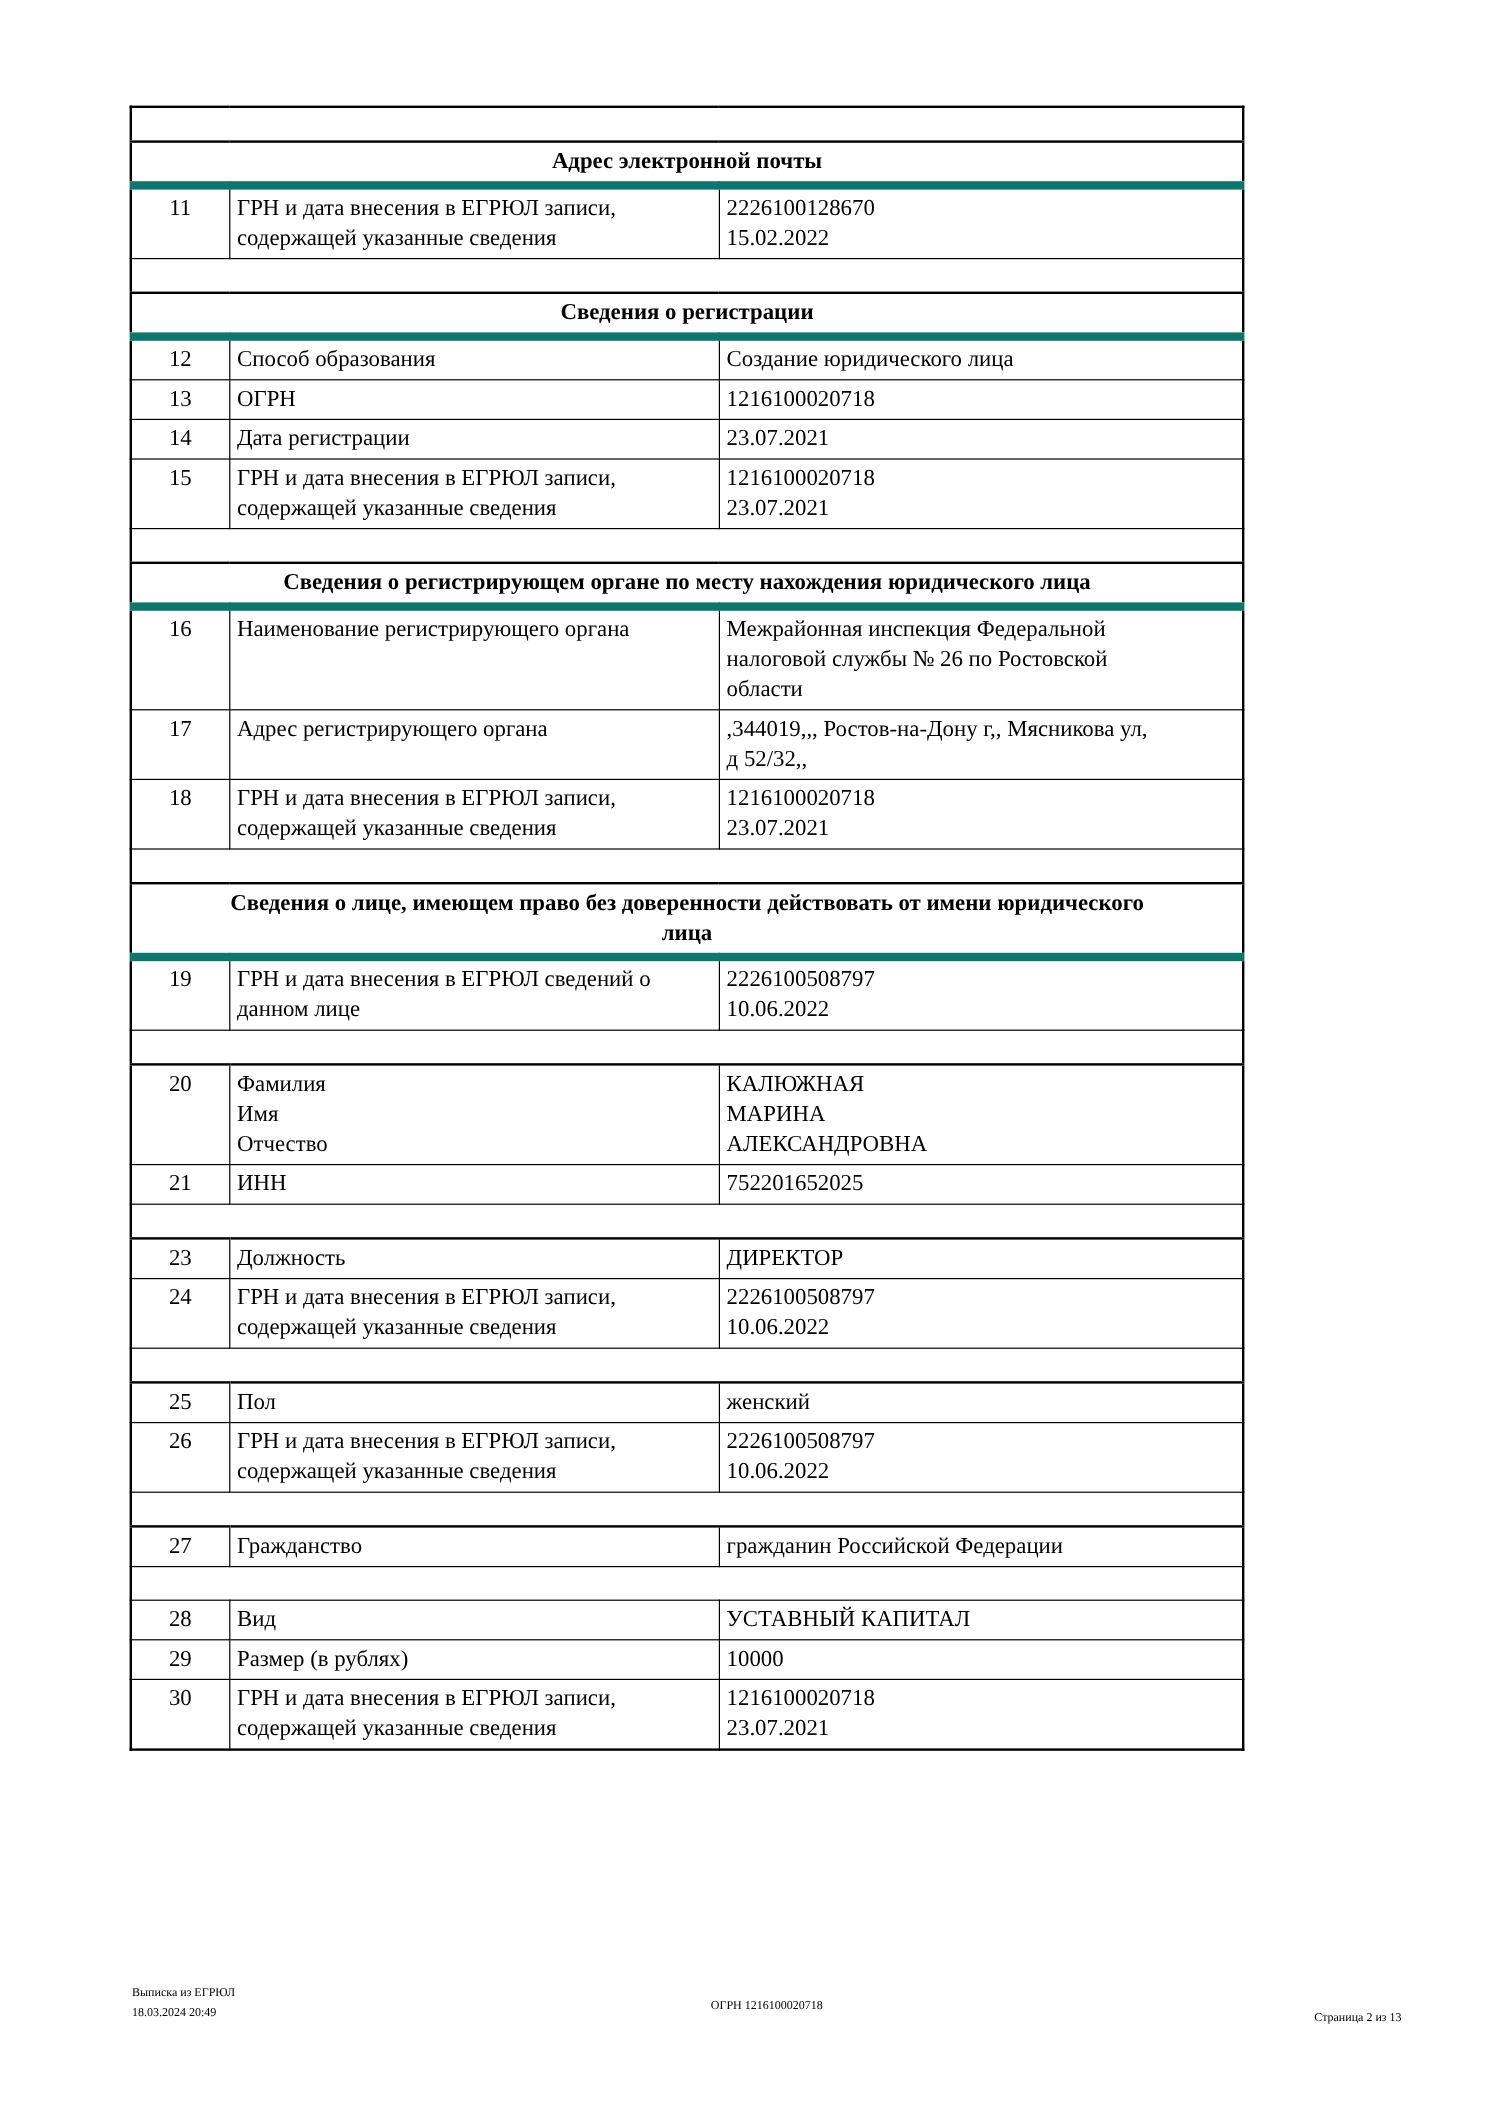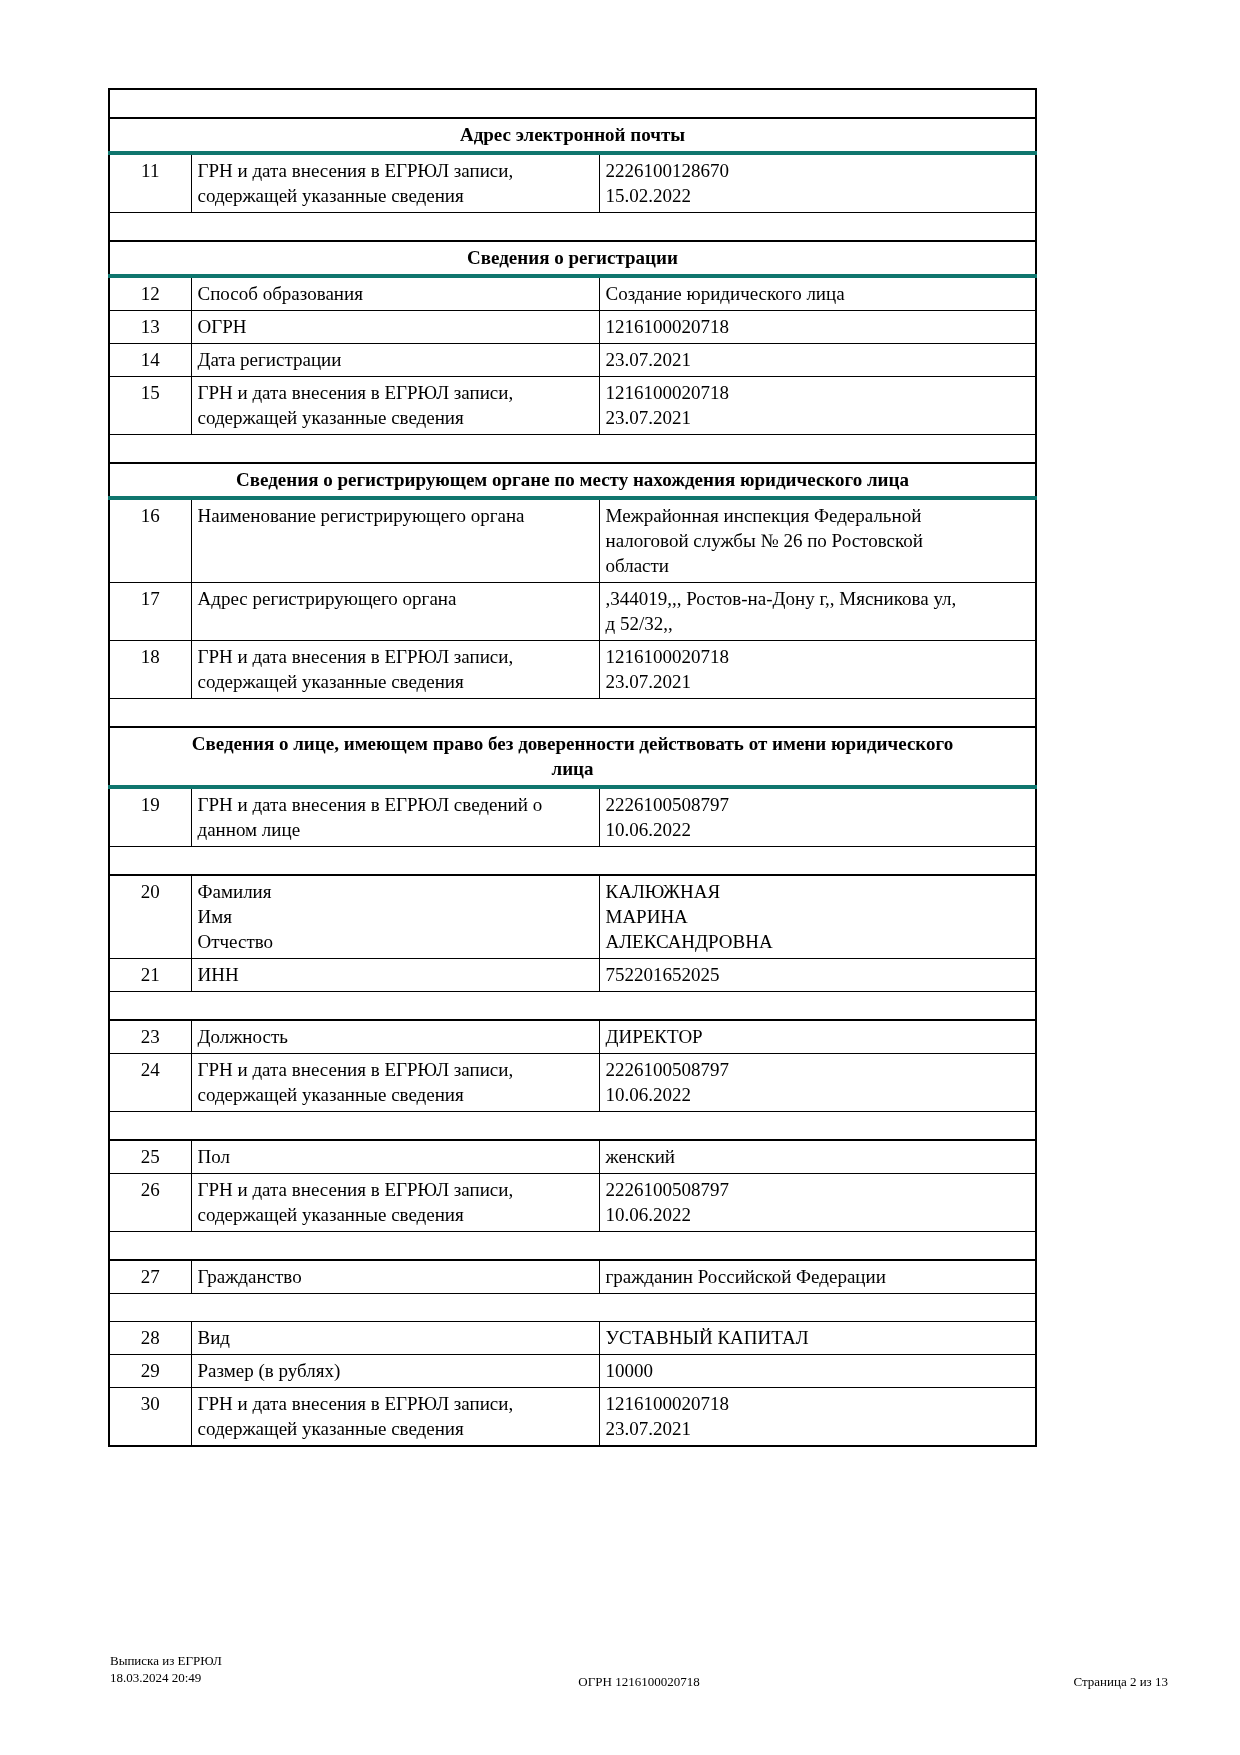--- a/index.html
+++ b/index.html
@@ -21,33 +21,33 @@
     vertical-align: top;
     font-size: 19px;
     line-height: 25px;
     padding: 3px 6px 4px 6px;
     white-space: pre-line;
     overflow: hidden;
   }
   td.num { text-align: center; padding-left: 2px; padding-right: 2px; }
   tr.sec td {
     border-top: 2px solid #000;
-    border-bottom: 4px solid #0f766e;
+    border-bottom: 7px solid #0f766e;
     font-weight: bold;
     text-align: center;
     padding-left: 2px; padding-right: 2px;
   }
   tr.blk td { border-top: 2px solid #000; margin-left: 21px; }
   tr.spacer td { height: 27px; padding: 0; }
   .footer {
     position: absolute; left: 110px; top: 1652px; width: 1058px; height: 40px;
-    font-size: 13px; line-height: 17px;
+    font-size: 10px; line-height: 17px;
   }
   .footer-left { position: absolute; left: 0; top: 0; }
-  .footer-center { position: absolute; left: 50%; transform: translateX(-50%); bottom: 2px; }
+  .footer-center { position: absolute; left: 50%; transform: translateX(-50%); bottom: 12px; }
   .footer-right { position: absolute; right: 0; bottom: 2px; font-family: Liberation Serif, serif; }
 </style>
 </head>
 <body>
 
 <table class="doc-table">
   <colgroup>
     <col style="width:82px">
     <col style="width:408px">
     <col style="width:437px">

